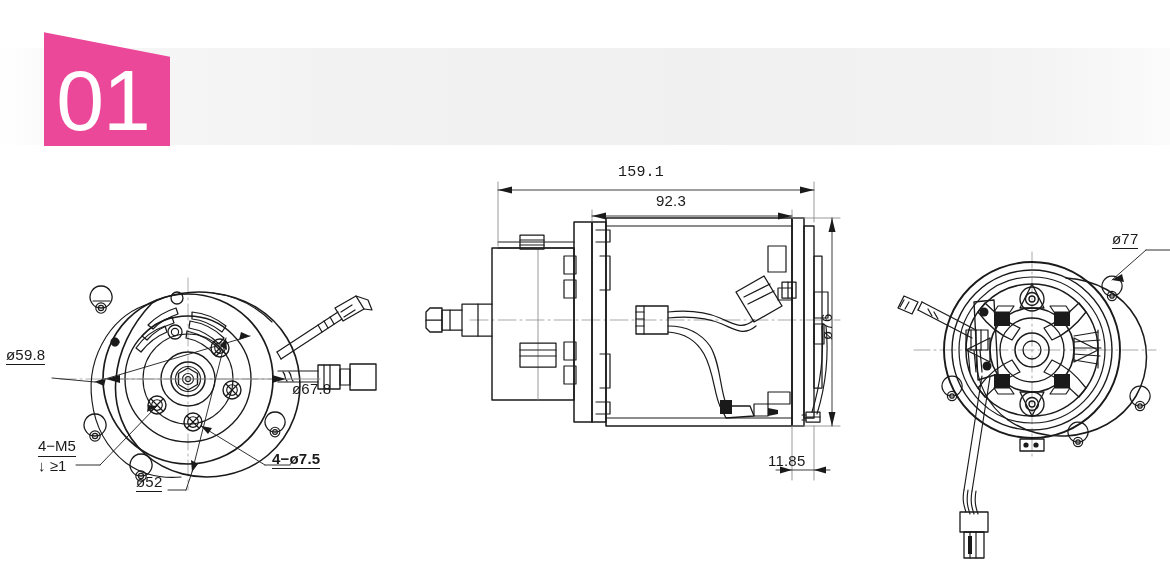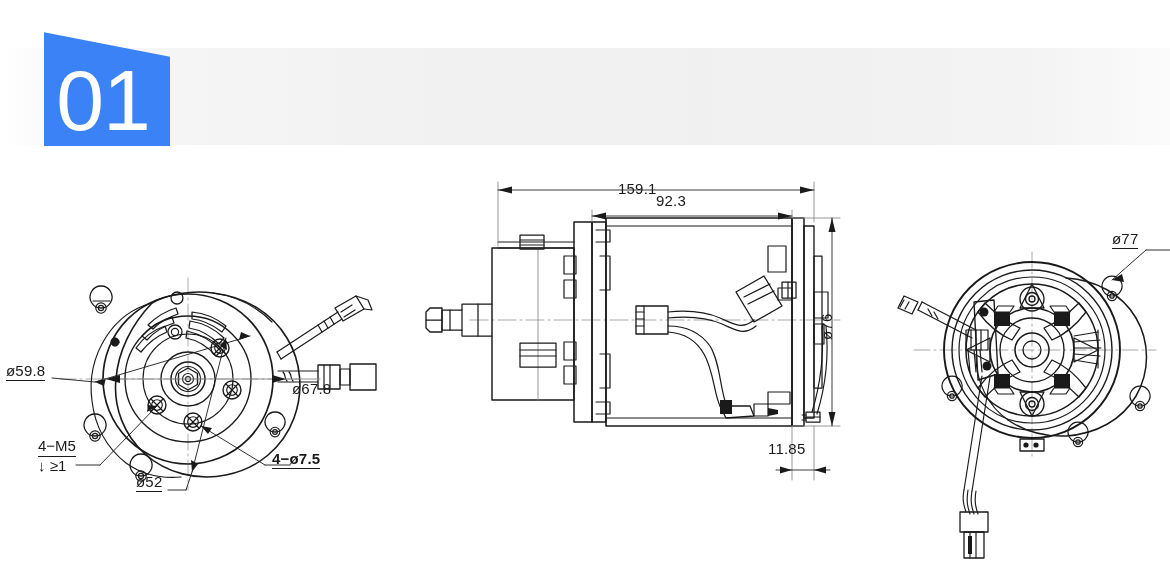--- a/index.html
+++ b/index.html
@@ -20,21 +20,21 @@
   .header-band {
     position: absolute;
     left: 0; top: 48px;
     width: 1170px; height: 97px;
     background: linear-gradient(to right, #ffffff 0%, #f7f7f7 6%, #f2f2f2 30%, #f0f0f0 60%, #f3f3f3 88%, #fbfbfb 100%);
   }
   .badge {
     position: absolute;
     left: 44px; top: 30px;
     width: 126px; height: 116px;
-    background: #3b82f6;
+    background: #ec4899;
     clip-path: polygon(0% 2%, 100% 23%, 100% 100%, 0% 100%);
   }
   .badge-num {
     position: absolute;
     left: 0; top: 0;
     width: 118px; height: 116px;
     display: flex;
     align-items: flex-end;
     justify-content: center;
     color: #ffffff;
@@ -267,21 +267,21 @@
           </g>
 
           <g stroke-width="0.9">
             <line x1="265" y1="305" x2="201" y2="266"></line>
             <path d="M201 266 L 212 268 L 208 274 Z" fill="#1a1a1a" stroke="none"></path>
             <line x1="265" y1="305" x2="290" y2="305"></line>
           </g>
         </g>
       </svg>
 
-      <div class="dim-label underlined" style="left:6px; top:202px;">ø59.8</div>
+      <div class="dim-label underlined" style="left:6px; top:186px;">ø59.8</div>
       <div class="dim-label" style="left:292px; top:220px;">ø67.8</div>
       <div class="dim-stack" style="left:38px; top:272px;">
         <span class="row1">4−M5</span>
         <span class="row2">↓ ≥1</span>
       </div>
       <div class="dim-label underlined" style="left:136px; top:313px;">ø52</div>
       <div class="dim-label underlined" style="left:272px; top:290px;font-weight:bold;">4−ø7.5</div>
     </div>
 
     <div class="view" style="left:420px; top:0px; width:440px; height:402px;">
@@ -406,24 +406,24 @@
           <g stroke-width="0.85">
             <line x1="372" y1="266" x2="372" y2="320" stroke="#888"></line>
             <line x1="394" y1="266" x2="394" y2="320" stroke="#888"></line>
             <line x1="356" y1="310" x2="410" y2="310"></line>
             <path d="M372 310 L 360 306.5 L 360 313.5 Z" fill="#1a1a1a" stroke="none"></path>
             <path d="M394 310 L 406 306.5 L 406 313.5 Z" fill="#1a1a1a" stroke="none"></path>
           </g>
         </g>
       </svg>
 
-      <div class="dim-label" style="left:198px; top:20px;">159.1</div>
+      <div class="dim-label" style="left:198px; top:4px;font-family:Liberation Mono, monospace;">159.1</div>
       <div class="dim-label" style="left:236px; top:32px;">92.3</div>
       <div class="dim-label rot90" style="left:398px; top:180px;">ø76</div>
-      <div class="dim-label" style="left:348px; top:280px;">11.85</div>
+      <div class="dim-label" style="left:348px; top:292px;">11.85</div>
     </div>
 
     <div class="view" style="left:884px; top:0px; width:310px; height:402px;">
       <svg width="310" height="402" viewBox="0 0 310 402">
         <g fill="none" stroke="#1a1a1a" stroke-width="1.15" stroke-linecap="round" stroke-linejoin="round">
 
           <g stroke="#999" stroke-width="0.85" stroke-dasharray="16,4,2,4">
             <line x1="30" y1="190" x2="272" y2="190"></line>
             <line x1="148" y1="92" x2="148" y2="300"></line>
           </g>

